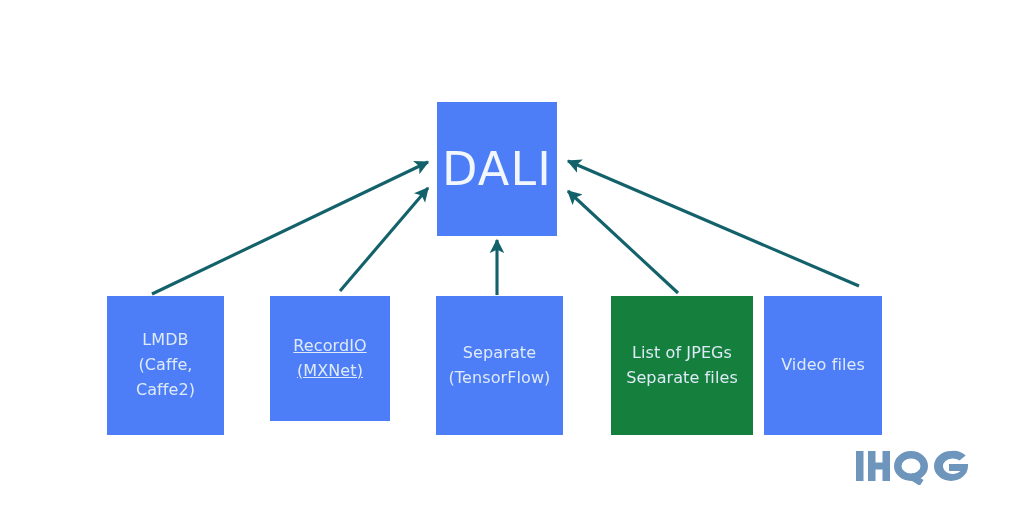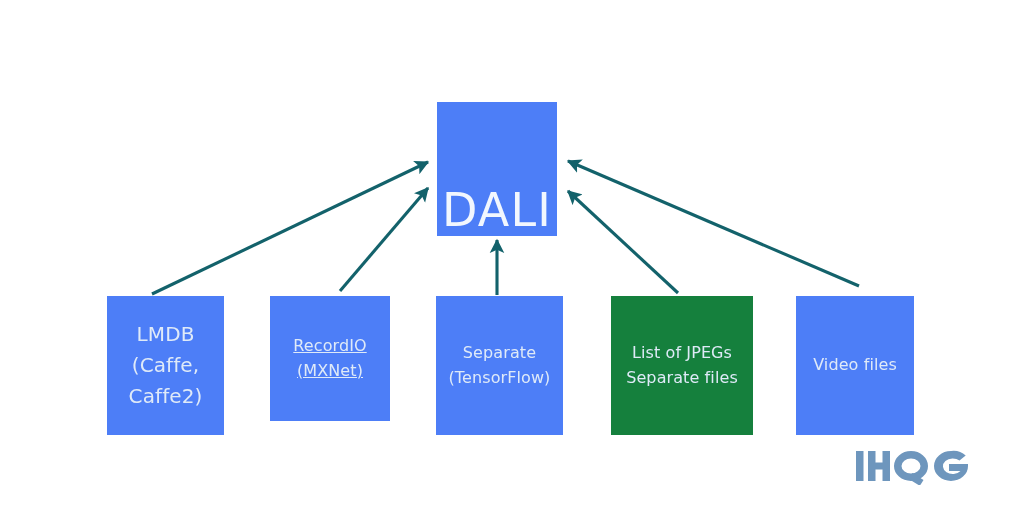--- a/index.html
+++ b/index.html
@@ -36,21 +36,20 @@
     background: #4d7ef7;
     color: #dfeaf8;
     line-height: 1.55;
     letter-spacing: 0.1px;
     white-space: pre-line;
   }
   .node-box.hub {
     color: #f2f7fe;
     letter-spacing: 1.2px;
     line-height: 1.1;
-    align-items: flex-end;
   }
   .logo {
     position: absolute;
     left: 856px;
     top: 447px;
     width: 112px;
     height: 38px;
   }
 </style>
 </head>
@@ -71,30 +70,30 @@
         <line x1="678" y1="293" x2="568" y2="191" marker-end="url(#arrowhead)"></line>
         <line x1="859" y1="286" x2="568" y2="161" marker-end="url(#arrowhead)"></line>
       </g>
   </svg>
 
   <div class="node-box hub" id="hub-node" style="left: 437px; top: 102px; width: 120px; height: 134px; font-size: 46px; background: rgb(77, 126, 247); color: rgb(242, 247, 254);">
     <span>DALI</span>
   </div>
 
   <div id="source-nodes">
-      <div class="node-box" style="left: 107px; top: 296px; width: 117px; height: 139px; font-size: 20px; background: rgb(77, 126, 247);"><span>LMDB
+      <div class="node-box" style="left: 107px; top: 296px; width: 117px; height: 139px; font-size: 16px; background: rgb(77, 126, 247);"><span>LMDB
 (Caffe,
 Caffe2)</span></div>
       <div class="node-box" style="left: 270px; top: 296px; width: 120px; height: 125px; font-size: 16px; background: rgb(77, 126, 247); text-decoration: underline;"><span>RecordIO
 (MXNet)</span></div>
       <div class="node-box" style="left: 436px; top: 296px; width: 127px; height: 139px; font-size: 16px; background: rgb(77, 126, 247);"><span>Separate
 (TensorFlow)</span></div>
       <div class="node-box" style="left: 611px; top: 296px; width: 142px; height: 139px; font-size: 16px; background: #15803d;"><span>List of JPEGs
 Separate files</span></div>
-      <div class="node-box" style="left: 796px; top: 296px; width: 118px; height: 139px; font-size: 16px; background: rgb(77, 126, 247);"><span>Video files</span></div>
+      <div class="node-box" style="left: 764px; top: 296px; width: 118px; height: 139px; font-size: 16px; background: rgb(77, 126, 247);"><span>Video files</span></div>
     </div>
 
   <div class="logo">
     <svg viewBox="0 0 112 38" width="112" height="38" xmlns="http://www.w3.org/2000/svg">
       <g id="logo-shapes" fill="#6e96bd">
 
         <rect x="0" y="4" width="7.5" height="30"></rect>
         <rect x="12" y="4" width="7.5" height="30"></rect>
         <rect x="12" y="15.5" width="22" height="7"></rect>
         <rect x="26.5" y="4" width="7.5" height="30"></rect>

